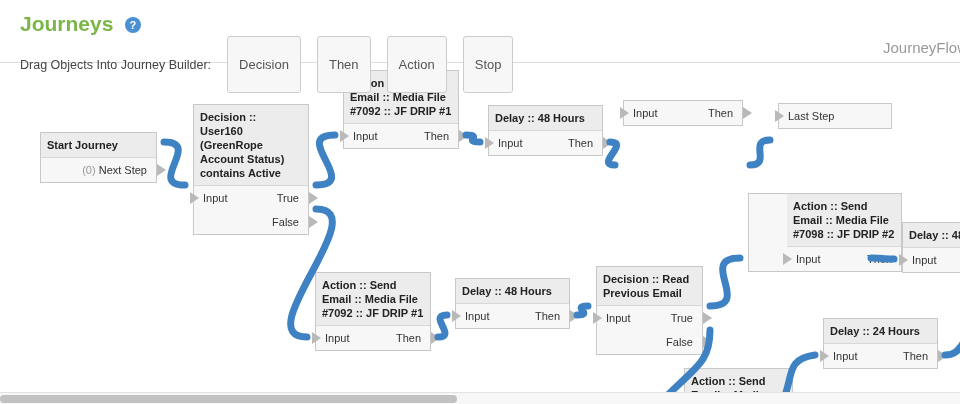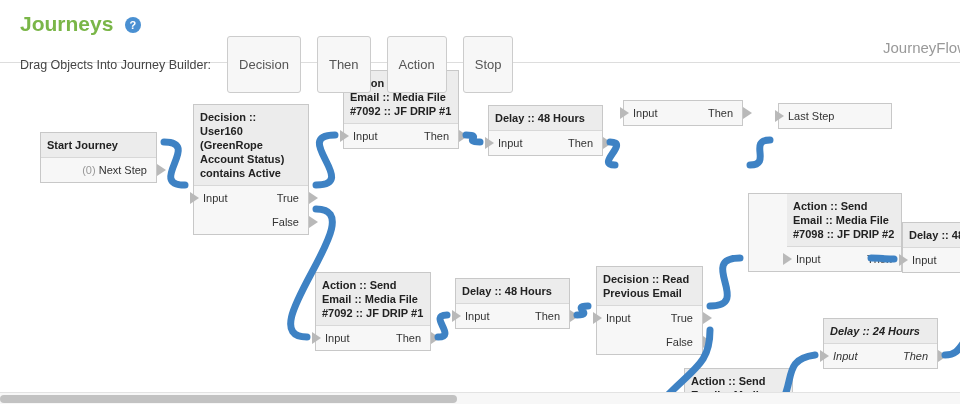--- a/index.html
+++ b/index.html
@@ -154,21 +154,21 @@
         <span class="port out"></span>
       </div>
     </div>
     <div class="node" style="left: 902px; top: 222px; width: 113px;">
       <div class="node-header">Delay :: 48 Hours</div>
       <div class="node-row">
         <span class="port in"></span>
         <span>Input</span>
       </div>
     </div>
-    <div class="node" style="left: 823px; top: 318px; width: 113px; font-style: italic;">
+    <div class="node" style="left: 823px; top: 318px; width: 113px;">
       <div class="node-header">Delay :: 24 Hours</div>
       <div class="node-row">
         <span class="port in"></span>
         <span>Input</span>
         <span>Then</span>
         <span class="port out"></span>
       </div>
     </div>
     <div class="node" style="left: 684px; top: 368px; width: 107px;">
       <div class="node-header">Action :: Send Email :: Media File #7095 :: JF</div>

